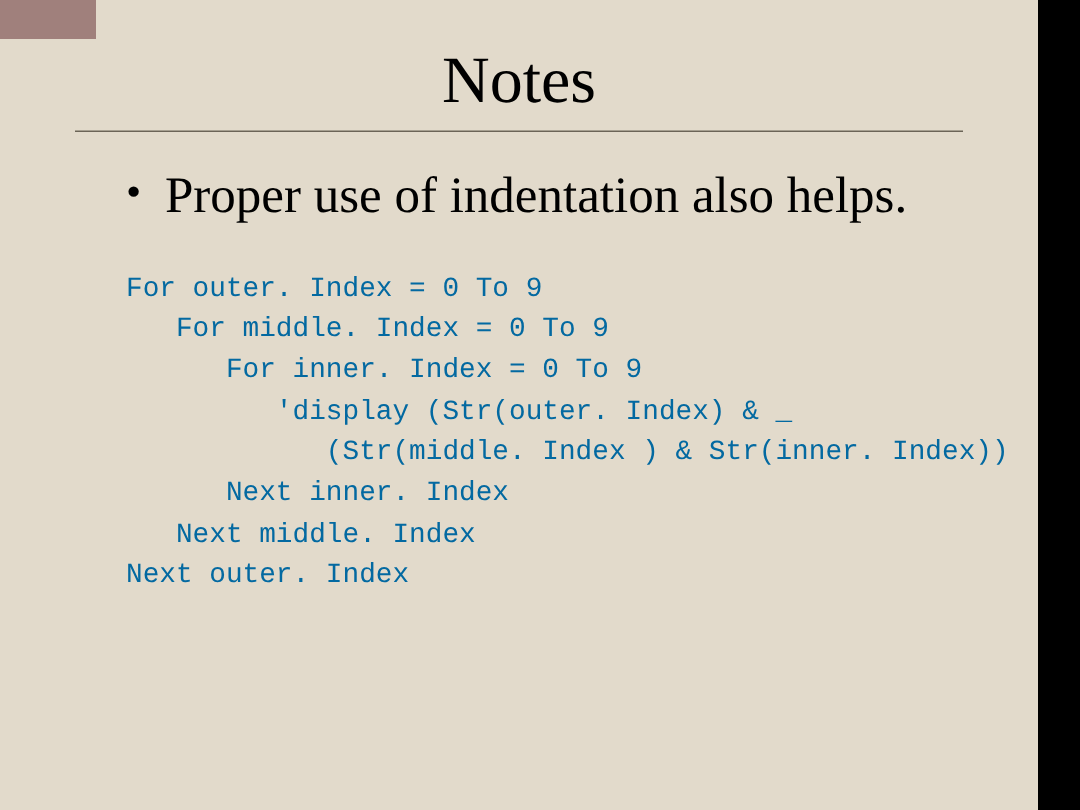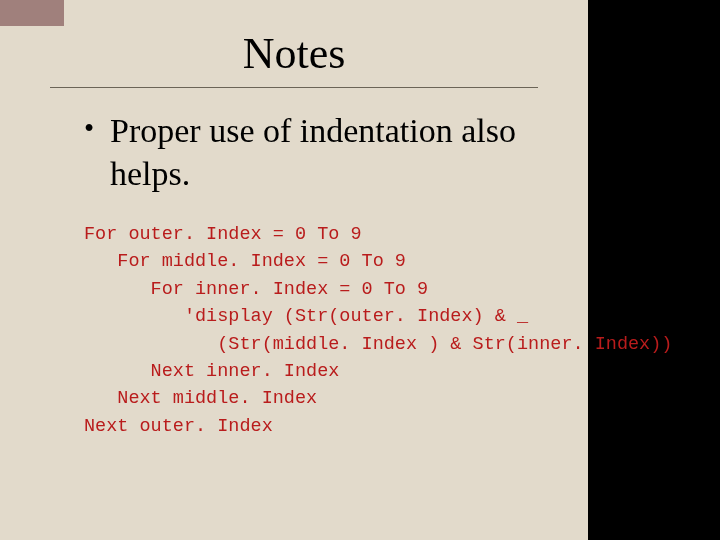--- a/index.html
+++ b/index.html
@@ -7,21 +7,21 @@
     padding: 0;
     width: 720px;
     height: 540px;
     overflow: hidden;
   }
   body {
     background: #000;
   }
   .slide {
     box-sizing: border-box;
-    width: 588px;
+    width: 692px;
     height: 540px;
     background: #e2dacb;
     padding: 24px 40px 30px 40px;
     font-family: "Times New Roman", Times, serif;
     color: #000;
     position: relative;
   }
   .logo {
     position: absolute;
     top: 0;
@@ -59,21 +59,21 @@
     left: 0;
     top: 0;
     font-size: 29px;
   }
   .code {
     font-family: "Courier New", Courier, monospace;
     font-size: 18.5px;
     line-height: 1.48;
     white-space: pre;
     margin-left: 44px;
-    color: #b91c1c;
+    color: #0369a1;
   }
 </style>
 </head>
 <body>
 
 <div class="slide">
   <div class="logo"></div>
 
   <h1 class="title">Notes</h1>
   <hr class="hr">

